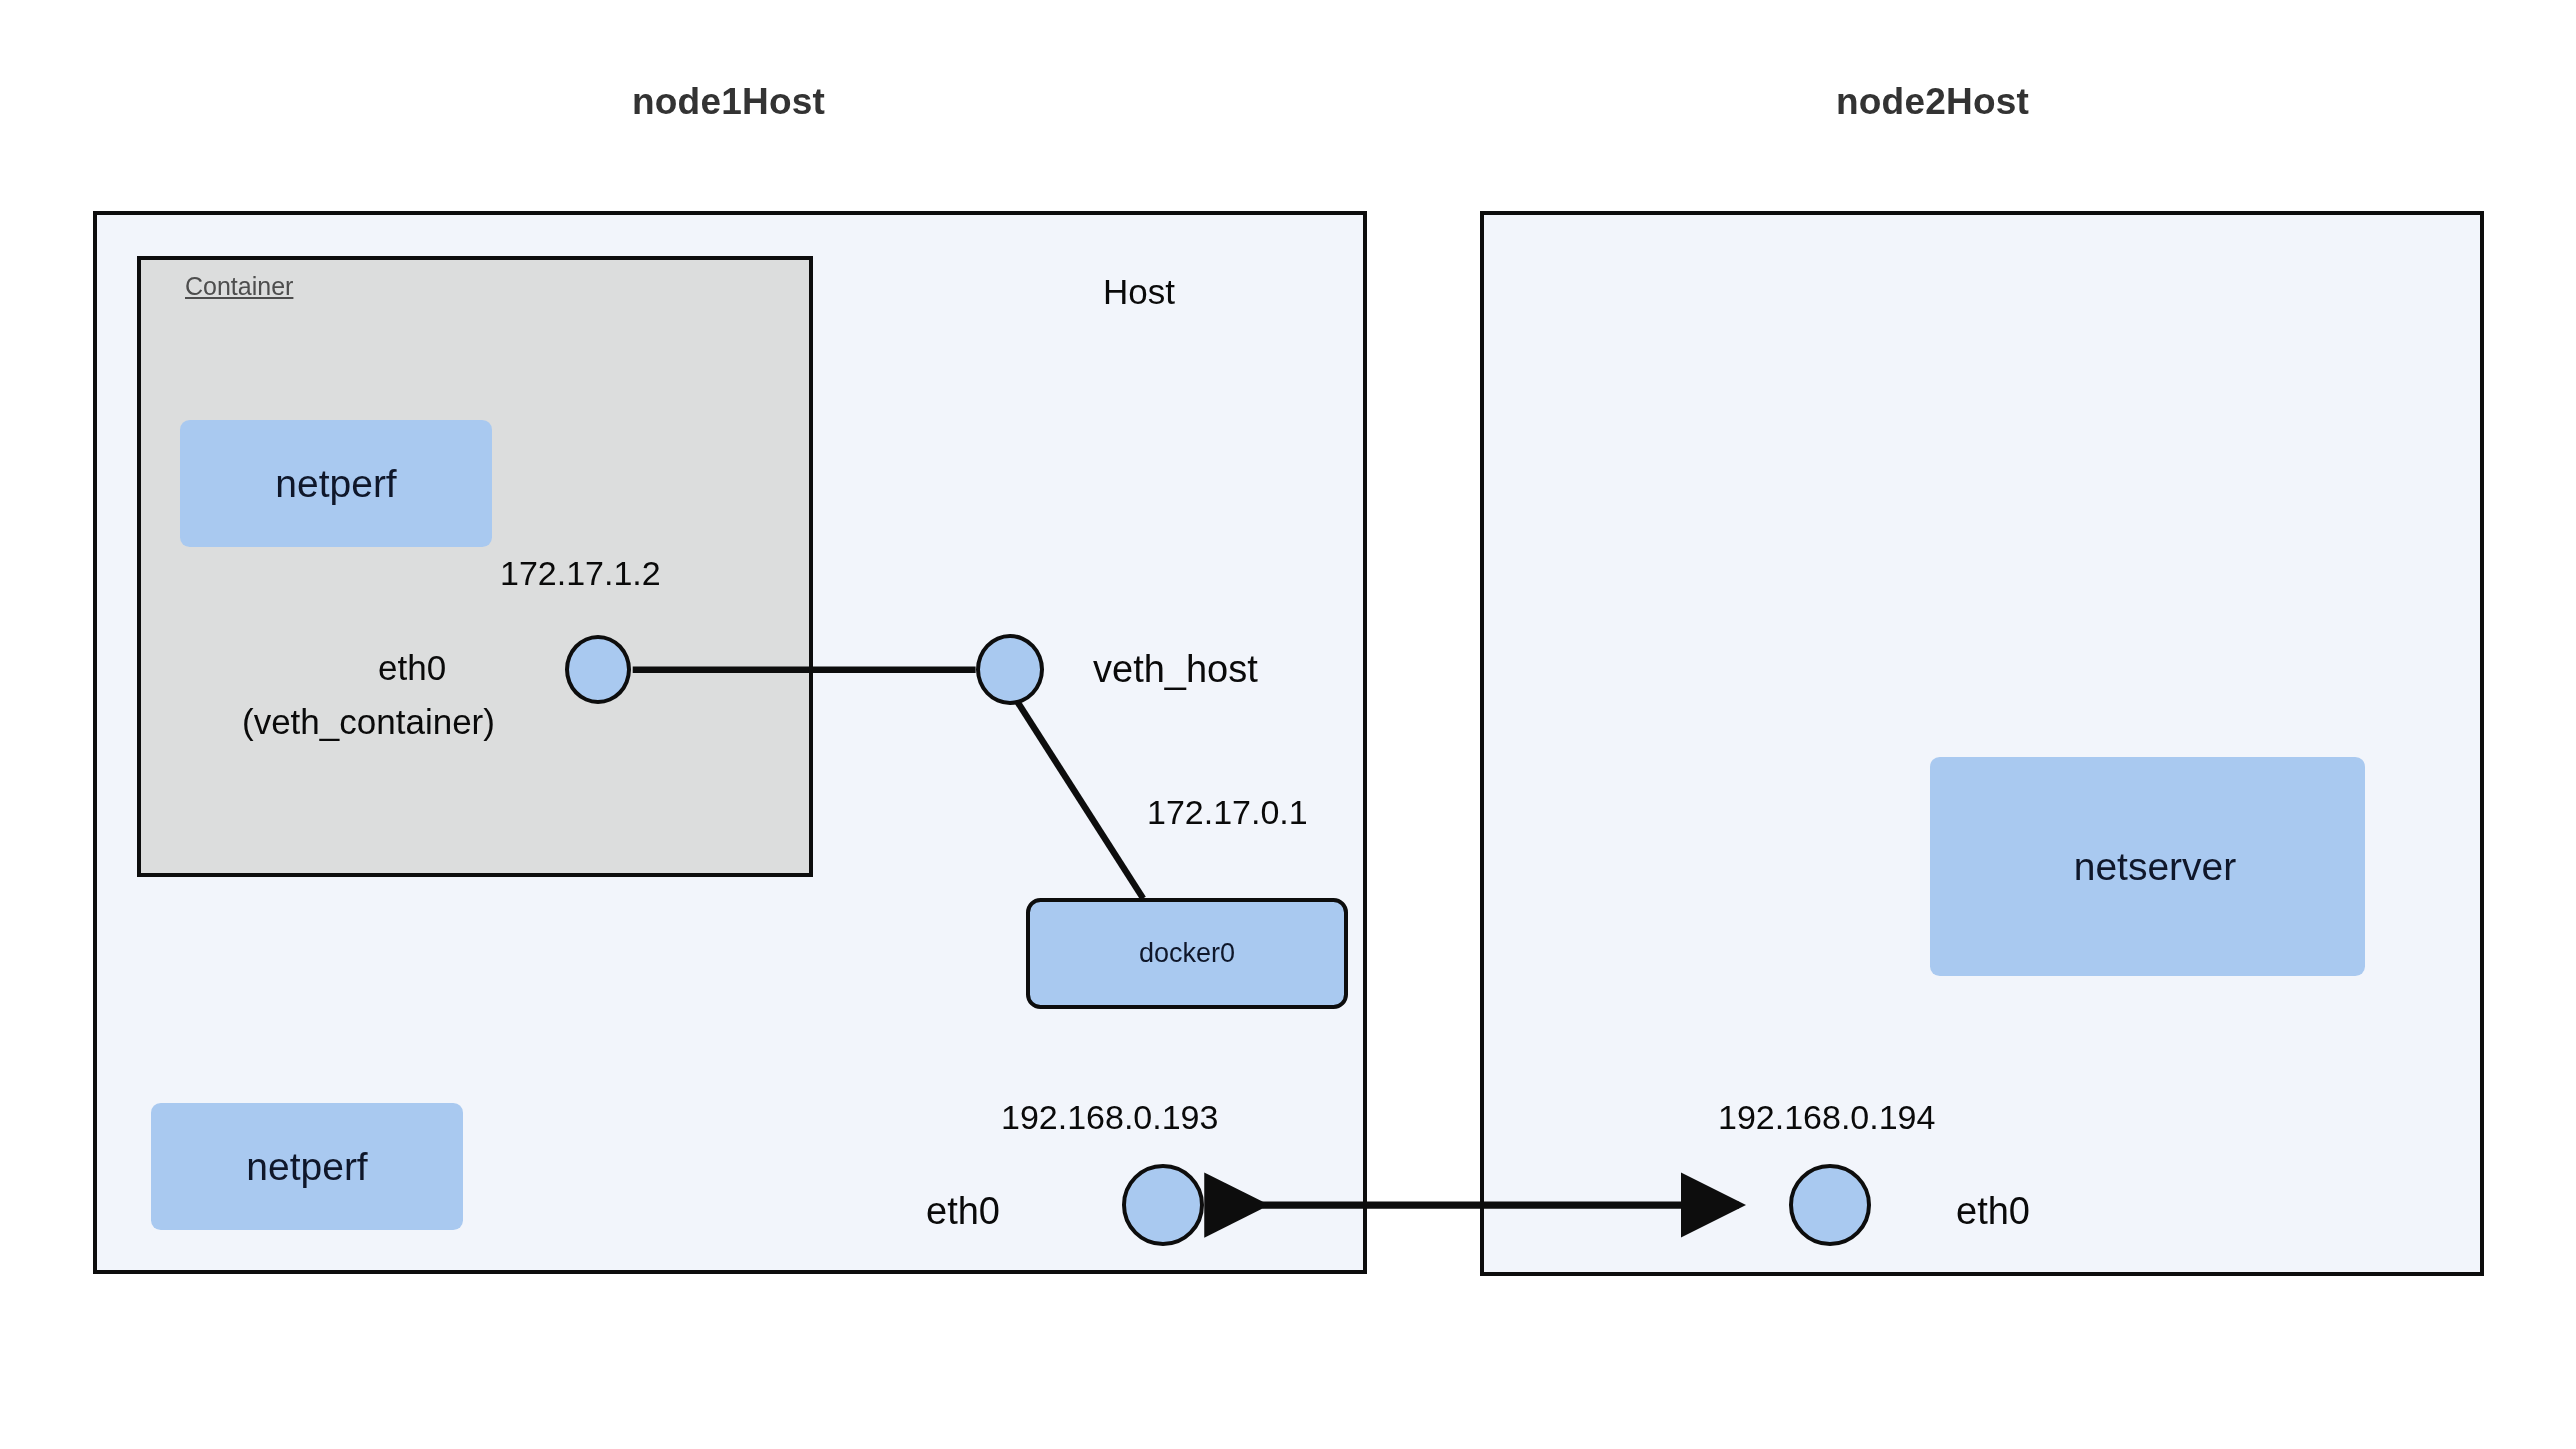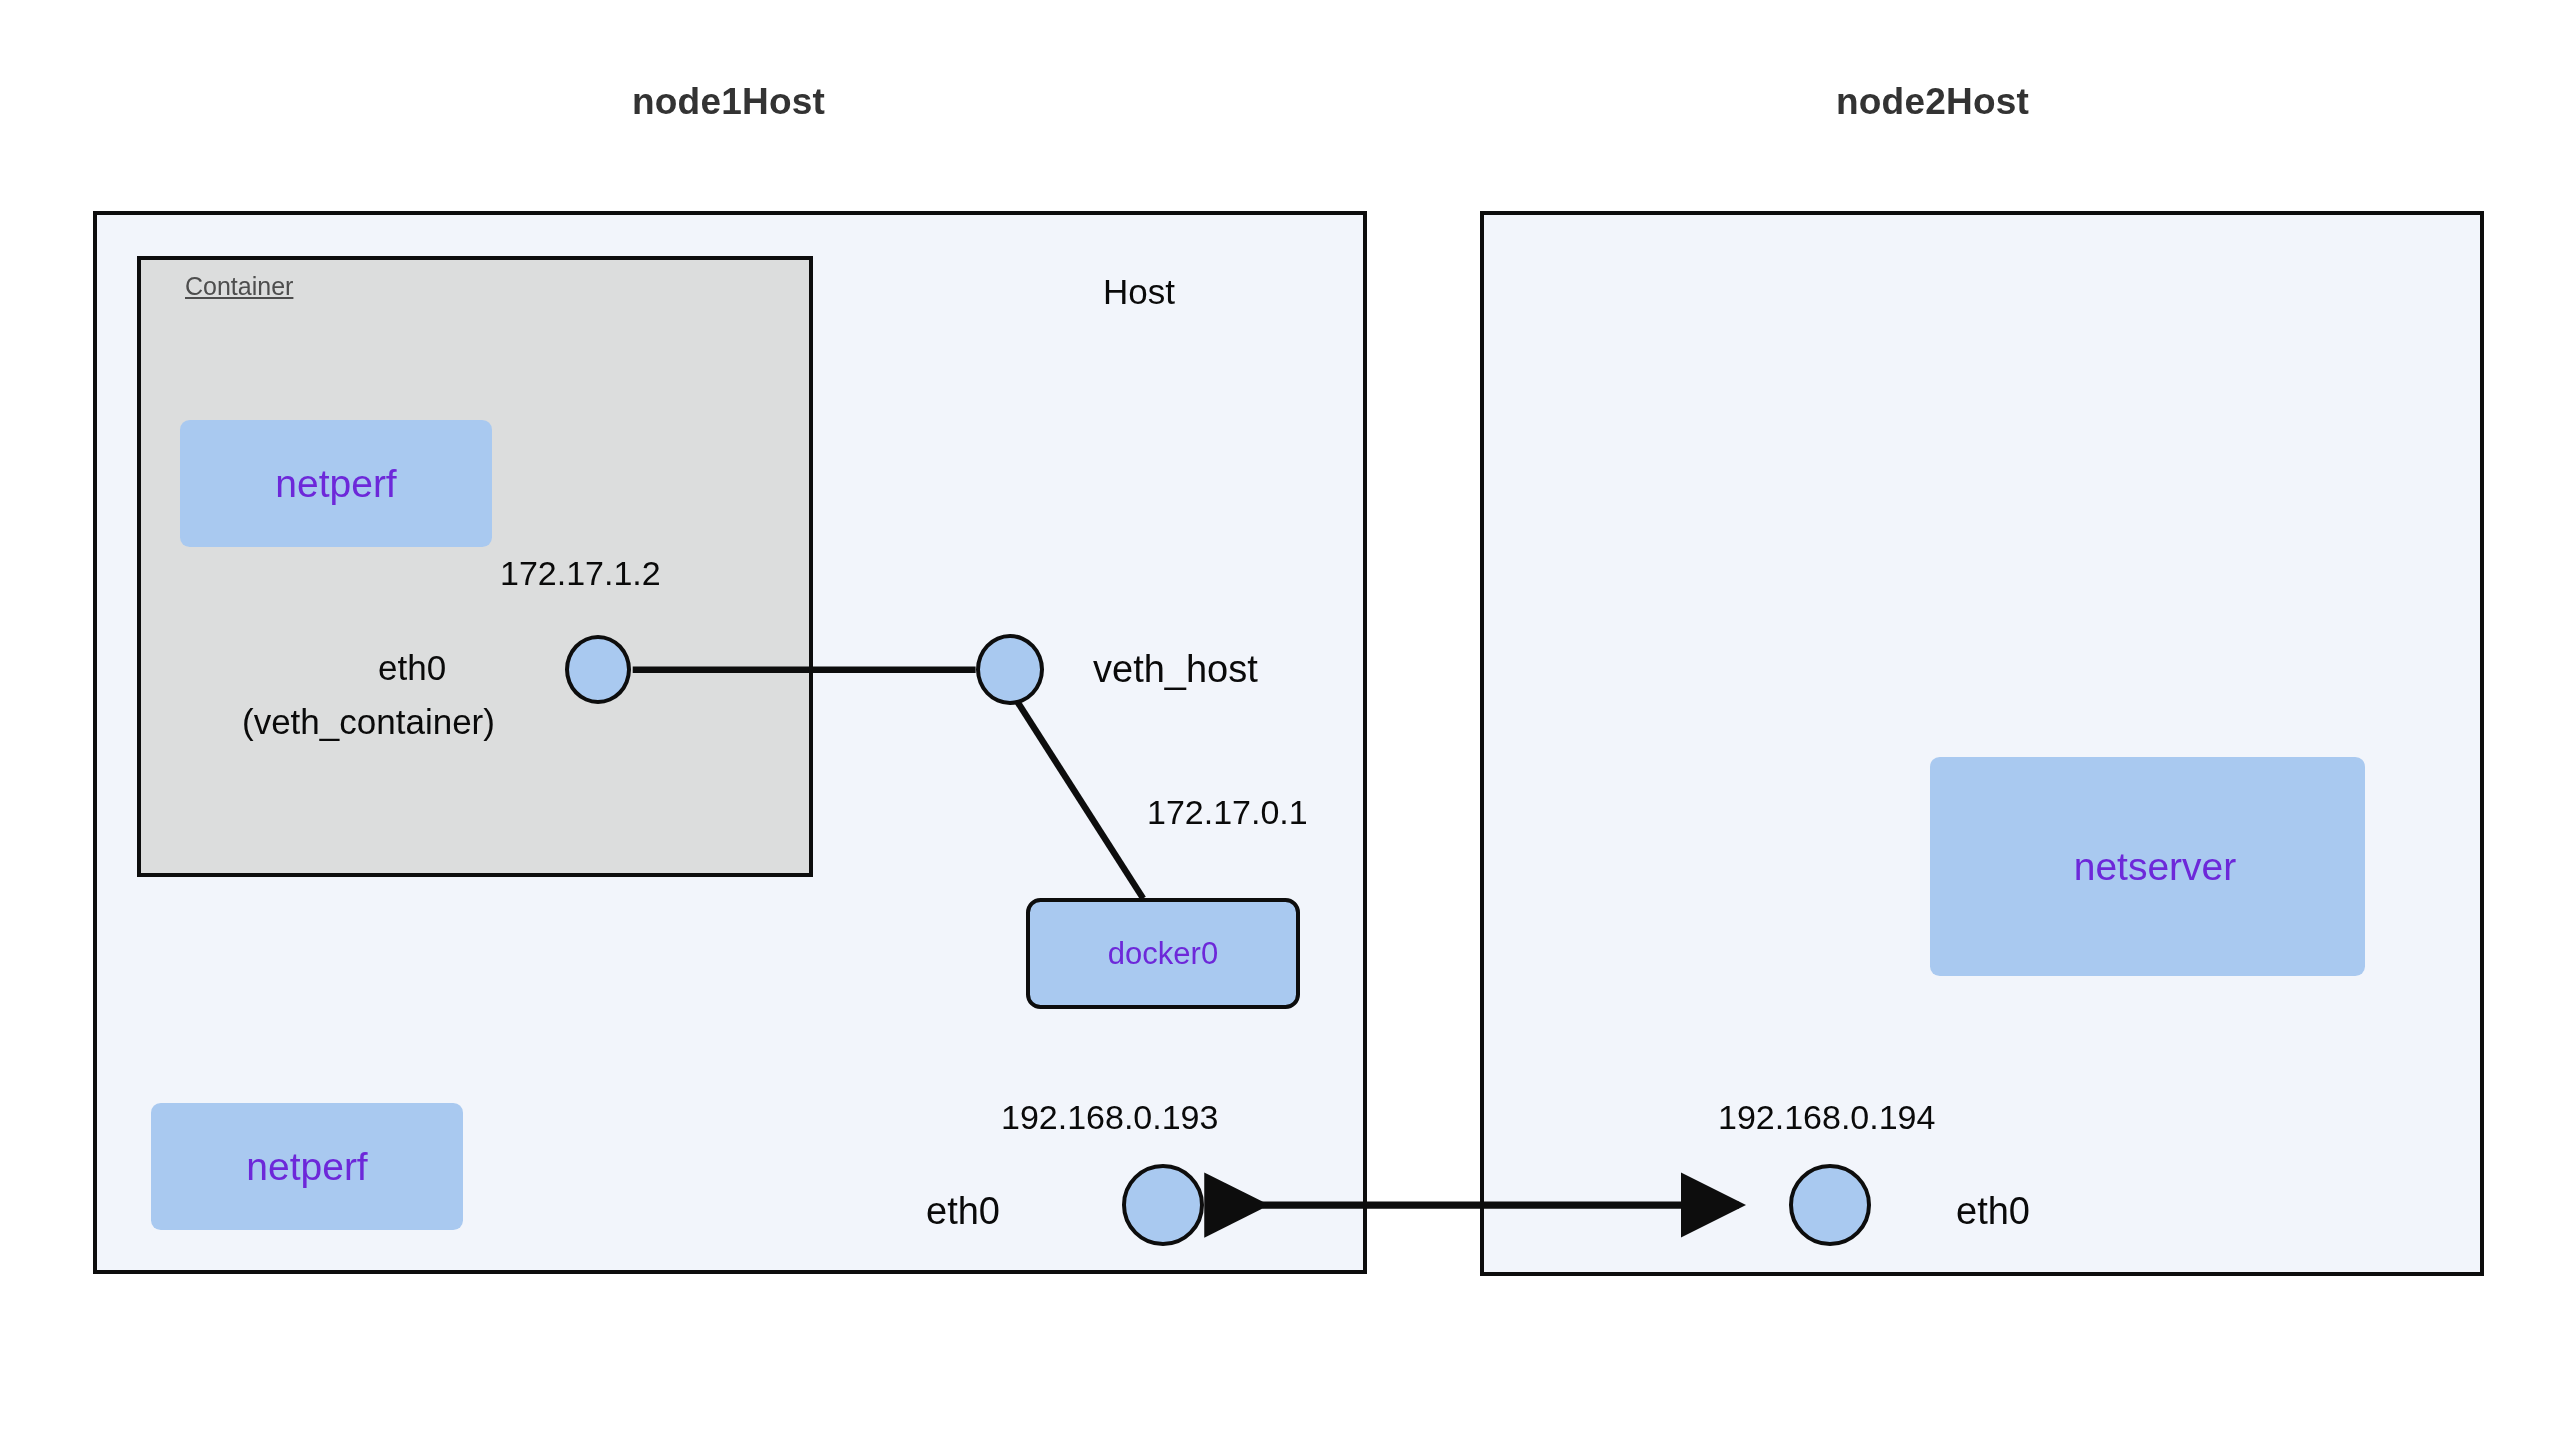--- a/index.html
+++ b/index.html
@@ -74,39 +74,39 @@
   }
 
   
   .blue-box {
     position: absolute;
     background: #a9c9f0;
     border-radius: 9.7px;
     display: flex;
     align-items: center;
     justify-content: center;
-    color: #6d28d9;
+    color: #0f172a;
     box-sizing: border-box;
   }
   #netperf-container {
     left: 180px; top: 420px; width: 312px; height: 127px;
     font-size: 39px;
   }
   #netperf-host {
     left: 151px; top: 1103px; width: 312px; height: 127px;
     font-size: 39px;
   }
   #netserver-box {
     left: 1930px; top: 757px; width: 435px; height: 219px;
     font-size: 39px;
     padding-left: 15px;
   }
   #docker0-box {
-    left: 1026px; top: 898px; width: 274px; height: 111px;
-    font-size: 31px;
+    left: 1026px; top: 898px; width: 322px; height: 111px;
+    font-size: 27px;
     background: #a9c9f0;
     border: 4px solid #0d0d0d;
     border-radius: 14.5px;
   }
 
   
   .iface-node {
     position: absolute;
     background: #a9c9f0;
     border: 4.8px solid #0d0d0d;

